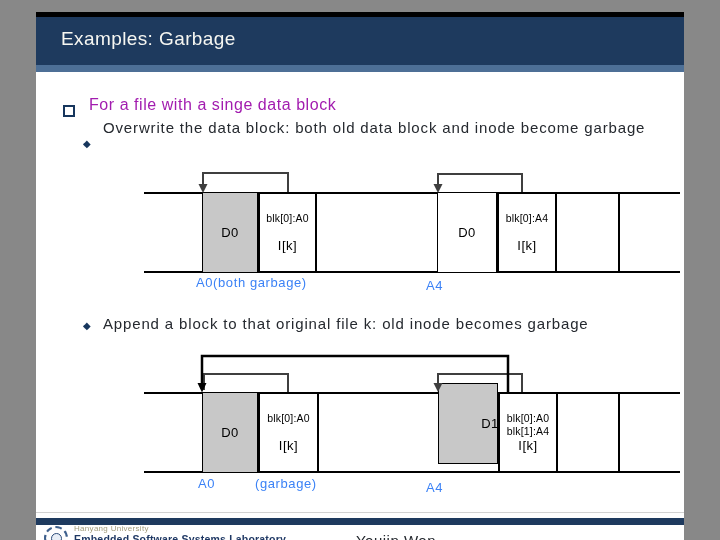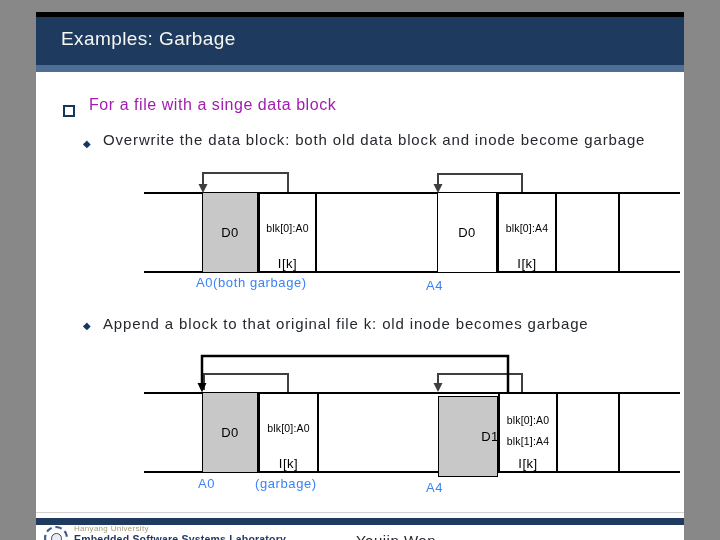--- a/index.html
+++ b/index.html
@@ -25,32 +25,32 @@
     letter-spacing:0.55px;white-space:nowrap;
   }
   .diamond{
     position:absolute;color:#17365d;font-size:10px;line-height:10px;
   }
   .d1{left:47px;top:127px;}
   .d2{left:47px;top:309px;}
   .bullet-sub{
     position:absolute;font-size:15px;color:#25292f;letter-spacing:0.85px;white-space:nowrap;
   }
-  .s1{left:67px;top:119px;}
+  .s1{left:67px;top:107px;}
   .s2{left:67px;top:303px;}
   
   .logline{position:absolute;background:#000;height:2px;width:536px;left:108px;}
   .vdivider{position:absolute;background:#000;width:2px;height:81px;}
   .blk{
     position:absolute;height:81px;box-sizing:border-box;background:#fff;
     display:flex;flex-direction:column;align-items:center;color:#000;
   }
   .blk.data{border:1.5px solid #000;justify-content:center;font-size:13px;letter-spacing:0.5px;}
   .blk.data.garbage{background:#c8c8c8;}
-  .blk.inode{border:2.5px solid #000;justify-content:flex-end;padding-top:0;gap:8px;}
+  .blk.inode{border:2.5px solid #000;justify-content:center;padding-top:0;}
   .blk .ref{font-size:10.5px;line-height:13px;letter-spacing:0.2px;white-space:nowrap;}
   .blk .iname{font-size:13px;letter-spacing:0.5px;}
   .blk .iname.gapped{margin-top:13px;}
   .diag-label{position:absolute;font-size:13px;color:#3b82f6;letter-spacing:0.6px;white-space:nowrap;}
   .overlay{position:absolute;left:0;top:0;pointer-events:none;}
   
   .foot-hairline{position:absolute;left:0;top:500px;width:720px;height:1px;background:#d2d2d2;}
   .foot-bar{position:absolute;left:0;top:506px;width:720px;height:7px;background:#1e3a5e;}
   .emblem{
     position:absolute;left:8px;top:514px;width:20px;height:20px;border-radius:50%;
@@ -107,21 +107,21 @@
     <div class="logline" style="top:380px;"></div>
     <div class="logline" style="top:459px;"></div>
 
     <div class="blk data garbage" style="left:166px;top:380px;width:56px;">
       <span>D0</span>
     </div>
     <div class="blk inode" style="left:222px;top:380px;width:61px;">
       <span class="ref">blk[0]:A0</span>
       <span class="iname gapped">I[k]</span>
     </div>
-    <div class="blk data garbage" style="left:402px;top:384px;width:60px;padding-left:44px;">
+    <div class="blk data garbage" style="left:402px;top:371px;width:60px;padding-left:44px;">
       <span>D1</span>
     </div>
     <div class="blk inode" style="left:462px;top:380px;width:60px;">
       <span class="ref">blk[0]:A0</span>
       <span class="ref">blk[1]:A4</span>
       <span class="iname">I[k]</span>
     </div>
     <div class="vdivider" style="left:582px;top:380px;"></div>
 
     <div class="diag-label" style="left:162px;top:464px;">A0</div>

